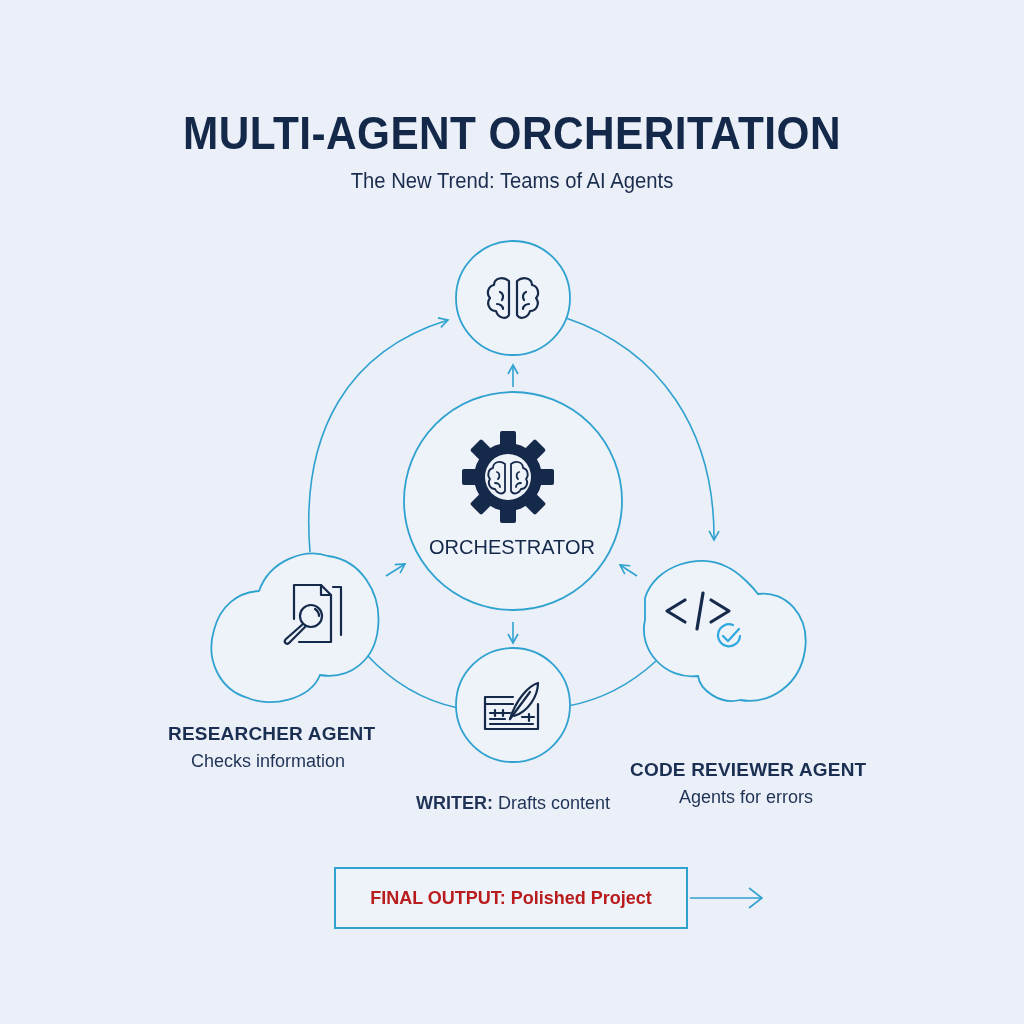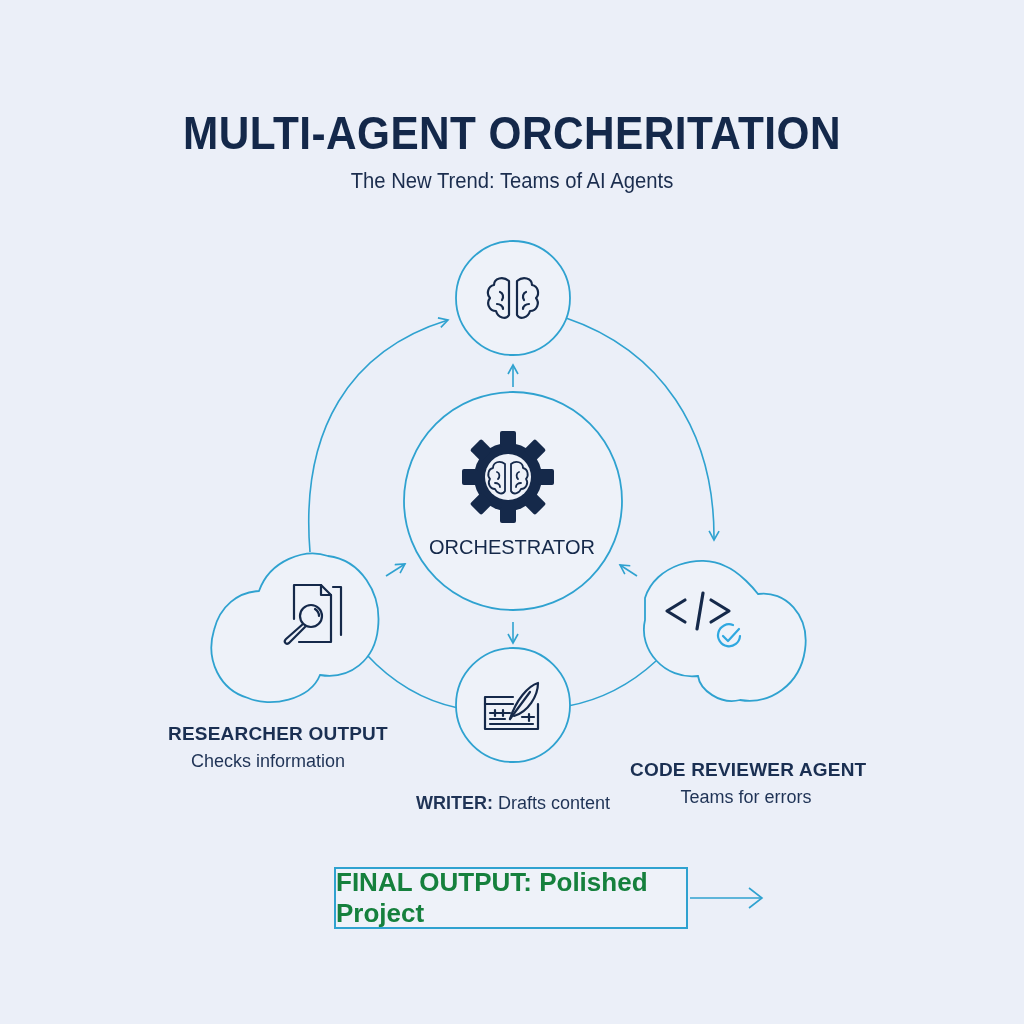--- a/index.html
+++ b/index.html
@@ -73,23 +73,23 @@
       width: 354px;
       height: 62px;
       border: 2px solid #2fa2d0;
       box-sizing: border-box;
       display: flex;
       align-items: center;
       justify-content: center;
       background: #eef2f9;
     }
     .final-box span {
-      font-size: 26px;
-      font-weight: bold;
-      color: #15803d;
+      font-size: 18px;
+      font-weight: bold;
+      color: #b91c1c;
     }
   </style>
 </head>
 <body>
 
 <div class="title">MULTI-AGENT ORCHERITATION</div>
 <div class="subtitle">The New Trend: Teams of AI Agents</div>
 
 <svg class="diagram" width="1024" height="1024" viewBox="0 0 1024 1024">
   <defs>
@@ -198,27 +198,27 @@
 
   <g fill="none" stroke="#2fa2d0" stroke-width="1.6">
     <line x1="690" y1="898" x2="762" y2="898"></line>
     <path d="M749,888 L762,898 L749,908"></path>
   </g>
 </svg>
 
 <div class="orch-label">ORCHESTRATOR</div>
 
 <div class="label" style="left:168px; top:723px; width:200px;">
-  <div class="name">RESEARCHER OUTPUT</div>
+  <div class="name">RESEARCHER AGENT</div>
   <div class="desc">Checks information</div>
 </div>
 
 <div class="label" style="left:630px; top:723px; width:232px;margin-top:36px;">
   <div class="name">CODE REVIEWER AGENT</div>
-  <div class="desc">Teams for errors</div>
+  <div class="desc">Agents for errors</div>
 </div>
 
 <div class="label" style="left:408px; top:787px; width:210px;">
   <div class="desc"><b>WRITER:</b><span> Drafts content</span></div>
 </div>
 
 <div class="final-box">
   <span>FINAL OUTPUT: Polished Project</span>
 </div>
 

